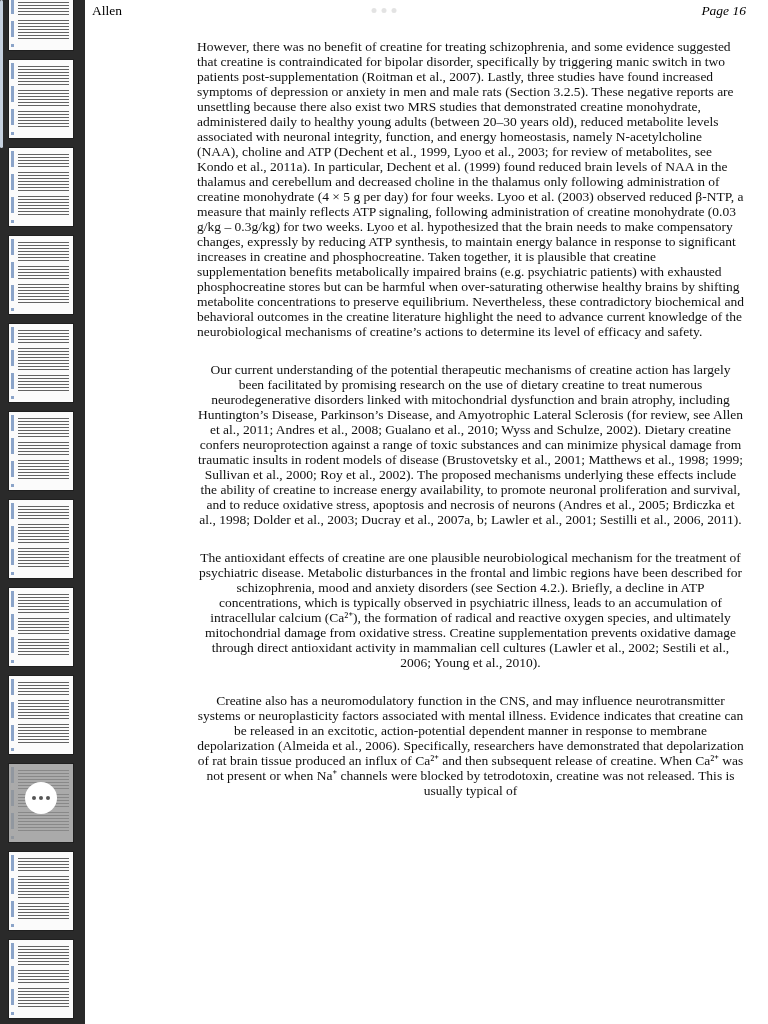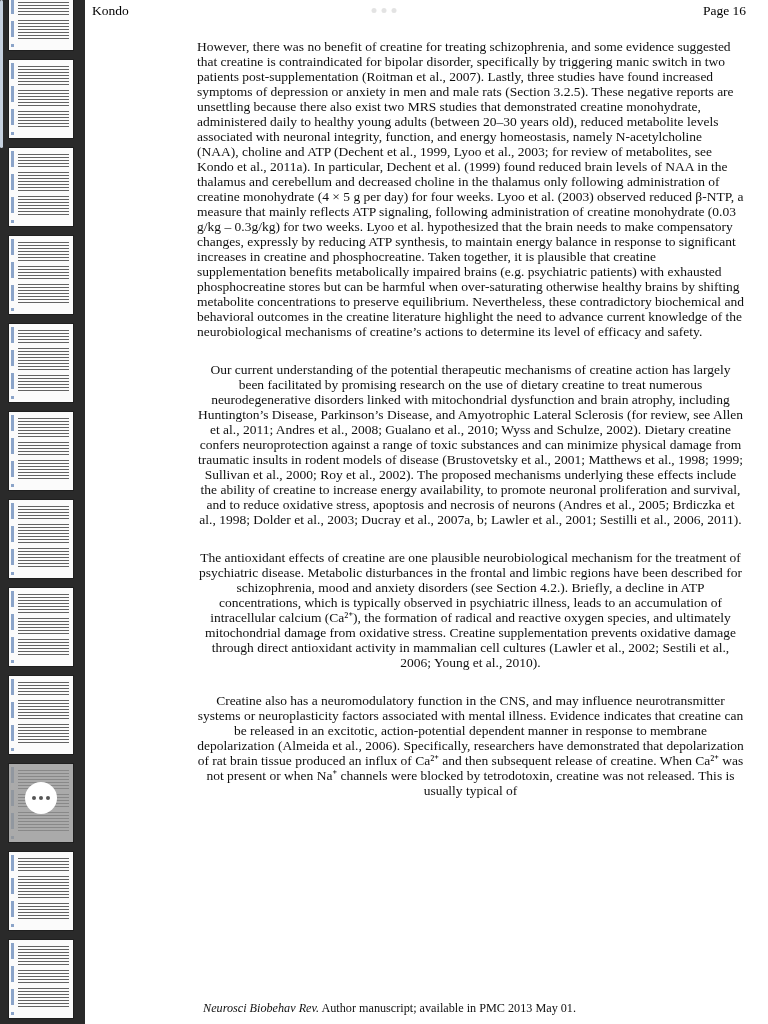--- a/index.html
+++ b/index.html
@@ -56,21 +56,21 @@
   .spinner i { display:block; width:4px; height:4px; border-radius:50%; background:#555555; }
 
   
   .content { position:relative; flex:1; height:100%; background:#ffffff; }
   .author-label {
     position:absolute; top:3px; left:7px;
     font-size:13.5px; color:#000;
   }
   .page-label {
     position:absolute; top:3px; right:22px;
-    font-size:13.5px; color:#000;
+    font-size:13.5px; color:#000;font-style:italic;
   }
   .hdots {
     position:absolute; top:8px; left:50%; transform:translateX(-50%);
     display:flex; gap:5px; z-index:4; cursor:pointer;
   }
   .hdots i { display:block; width:5px; height:5px; border-radius:50%; background:#e3e3e3; }
 
   .body-text {
     position:absolute; top:39px; left:112px; width:547px;
     font-size:13.5px; line-height:15px; color:#101010;
@@ -143,33 +143,30 @@
       <div class="strip"></div>
       <div class="lines"></div>
     </div>
     <div class="thumb" style="top:940px">
       <div class="strip"></div>
       <div class="lines"></div>
     </div>
   </aside>
 
   <main class="content">
-    <span class="author-label">Kondo</span>
+    <span class="author-label">Allen</span>
     <span class="page-label">Page 16</span>
 
     <article class="body-text">
       <p>However, there was no benefit of creatine for treating schizophrenia, and some evidence suggested that creatine is contraindicated for bipolar disorder, specifically by triggering manic switch in two patients post-supplementation (Roitman et al., 2007). Lastly, three studies have found increased symptoms of depression or anxiety in men and male rats (Section 3.2.5). These negative reports are unsettling because there also exist two MRS studies that demonstrated creatine monohydrate, administered daily to healthy young adults (between 20–30 years old), reduced metabolite levels associated with neuronal integrity, function, and energy homeostasis, namely N-acetylcholine (NAA), choline and ATP (Dechent et al., 1999, Lyoo et al., 2003; for review of metabolites, see Kondo et al., 2011a). In particular, Dechent et al. (1999) found reduced brain levels of NAA in the thalamus and cerebellum and decreased choline in the thalamus only following administration of creatine monohydrate (4 × 5 g per day) for four weeks. Lyoo et al. (2003) observed reduced β-NTP, a measure that mainly reflects ATP signaling, following administration of creatine monohydrate (0.03 g/kg – 0.3g/kg) for two weeks. Lyoo et al. hypothesized that the brain needs to make compensatory changes, expressly by reducing ATP synthesis, to maintain energy balance in response to significant increases in creatine and phosphocreatine. Taken together, it is plausible that creatine supplementation benefits metabolically impaired brains (e.g. psychiatric patients) with exhausted phosphocreatine stores but can be harmful when over-saturating otherwise healthy brains by shifting metabolite concentrations to preserve equilibrium. Nevertheless, these contradictory biochemical and behavioral outcomes in the creatine literature highlight the need to advance current knowledge of the neurobiological mechanisms of creatine’s actions to determine its level of efficacy and safety.</p>
       <p>Our current understanding of the potential therapeutic mechanisms of creatine action has largely been facilitated by promising research on the use of dietary creatine to treat numerous neurodegenerative disorders linked with mitochondrial dysfunction and brain atrophy, including Huntington’s Disease, Parkinson’s Disease, and Amyotrophic Lateral Sclerosis (for review, see Allen et al., 2011; Andres et al., 2008; Gualano et al., 2010; Wyss and Schulze, 2002). Dietary creatine confers neuroprotection against a range of toxic substances and can minimize physical damage from traumatic insults in rodent models of disease (Brustovetsky et al., 2001; Matthews et al., 1998; 1999; Sullivan et al., 2000; Roy et al., 2002). The proposed mechanisms underlying these effects include the ability of creatine to increase energy availability, to promote neuronal proliferation and survival, and to reduce oxidative stress, apoptosis and necrosis of neurons (Andres et al., 2005; Brdiczka et al., 1998; Dolder et al., 2003; Ducray et al., 2007a, b; Lawler et al., 2001; Sestilli et al., 2006, 2011).</p>
       <p>The antioxidant effects of creatine are one plausible neurobiological mechanism for the treatment of psychiatric disease. Metabolic disturbances in the frontal and limbic regions have been described for schizophrenia, mood and anxiety disorders (see Section 4.2.). Briefly, a decline in ATP concentrations, which is typically observed in psychiatric illness, leads to an accumulation of intracellular calcium (Ca²⁺), the formation of radical and reactive oxygen species, and ultimately mitochondrial damage from oxidative stress. Creatine supplementation prevents oxidative damage through direct antioxidant activity in mammalian cell cultures (Lawler et al., 2002; Sestili et al., 2006; Young et al., 2010).</p>
       <p>Creatine also has a neuromodulatory function in the CNS, and may influence neurotransmitter systems or neuroplasticity factors associated with mental illness. Evidence indicates that creatine can be released in an excitotic, action-potential dependent manner in response to membrane depolarization (Almeida et al., 2006). Specifically, researchers have demonstrated that depolarization of rat brain tissue produced an influx of Ca²⁺ and then subsequent release of creatine. When Ca²⁺ was not present or when Na⁺ channels were blocked by tetrodotoxin, creatine was not released. This is usually typical of</p>
     </article>
 
-    <div class="page-footer">
-      <span class="journal">Neurosci Biobehav Rev.</span><span> Author manuscript; available in PMC 2013 May 01.</span>
-    </div>
   </main>
 
   <div class="hdots">
       <i></i>
       <i></i>
       <i></i>
     </div>
 </div>
 
 </body></html>

